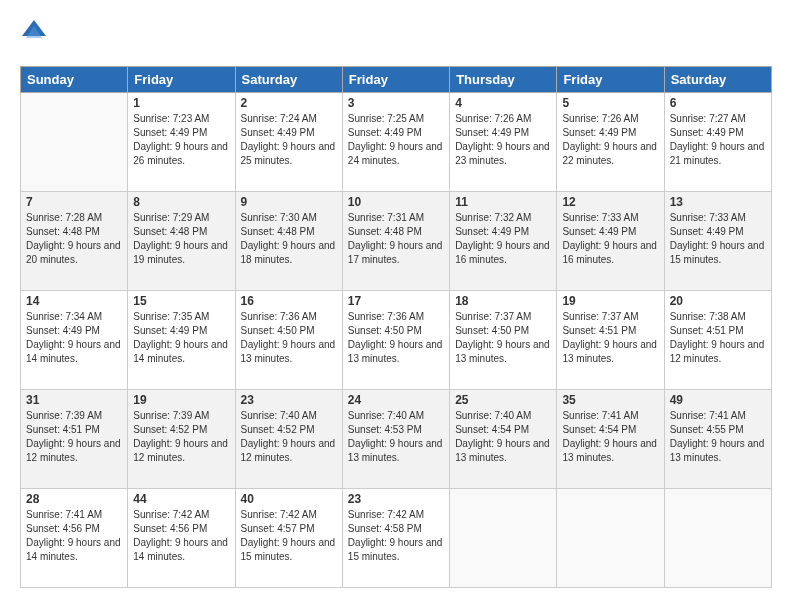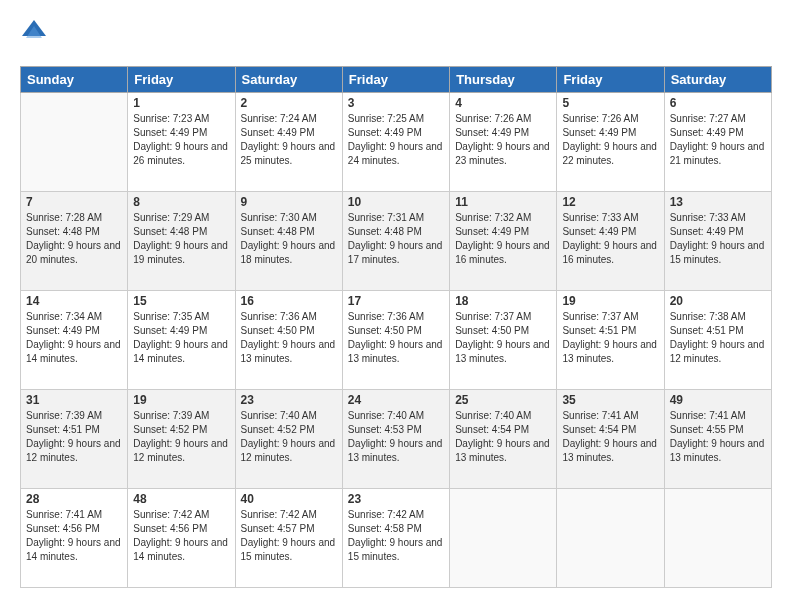--- a/index.html
+++ b/index.html
@@ -252,21 +252,21 @@
             <span class="day-num">49</span>
             <div class="day-info">Sunrise: 7:41 AM<br>Sunset: 4:55 PM<br>Daylight: 9 hours and<br>13 minutes.</div>
           </td>
         </tr>
         <tr>
           <td>
             <span class="day-num">28</span>
             <div class="day-info">Sunrise: 7:41 AM<br>Sunset: 4:56 PM<br>Daylight: 9 hours and<br>14 minutes.</div>
           </td>
           <td>
-            <span class="day-num">48</span>
+            <span class="day-num">44</span>
             <div class="day-info">Sunrise: 7:42 AM<br>Sunset: 4:56 PM<br>Daylight: 9 hours and<br>14 minutes.</div>
           </td>
           <td>
             <span class="day-num">40</span>
             <div class="day-info">Sunrise: 7:42 AM<br>Sunset: 4:57 PM<br>Daylight: 9 hours and<br>15 minutes.</div>
           </td>
           <td>
             <span class="day-num">23</span>
             <div class="day-info">Sunrise: 7:42 AM<br>Sunset: 4:58 PM<br>Daylight: 9 hours and<br>15 minutes.</div>
           </td>

